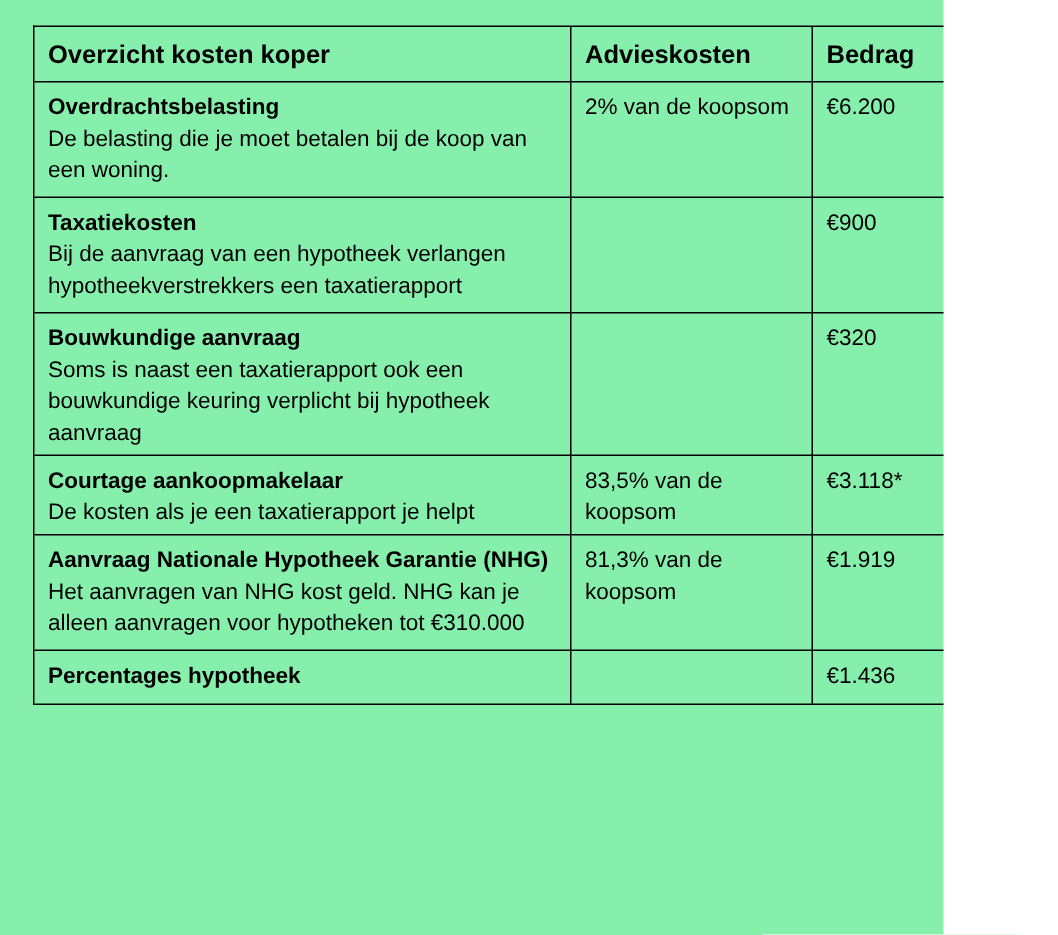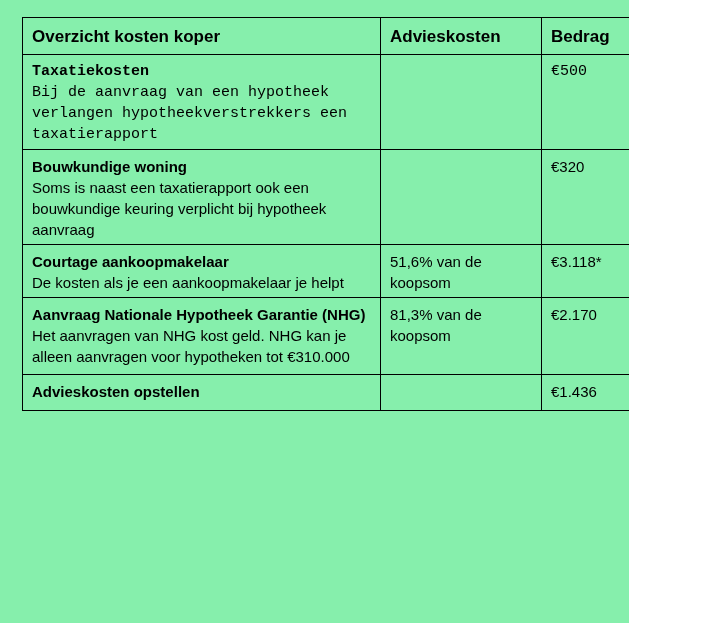--- a/index.html
+++ b/index.html
@@ -45,21 +45,21 @@
     padding-top: 2px;
     padding-bottom: 2px;
   }
   .cell-title { font-weight: bold; }
   .cell-desc  { font-weight: normal; }
   .amount-bold { font-weight: bold; }
   
   tr.hdr  { height: 37px; }
   tr.r0   { height: 77px; }
   tr.r1   { height: 97px; }
-  tr.r2   { height: 77px; font-family: Liberation Mono, monospace; }
+  tr.r2   { height: 77px; }
   tr.r3   { height: 95px; }
   tr.r4   { height: 53px; margin-top: 16px; }
   tr.r5   { height: 77px; }
   tr.r6   { height: 36px; }
   tr.r7   { height: 38px; }
 </style>
 </head>
 <body>
 
 <div class="page">
@@ -69,61 +69,69 @@
       <col style="width:161px">
       <col style="width:142px">
     </colgroup>
     <tbody>
       <tr class="hdr">
         <th>Overzicht kosten koper</th>
         <th>Advieskosten</th>
         <th>Bedrag</th>
       </tr>
 
+      <tr class="r0">
+        <td>
+          <div class="cell-title">Overdrachtsbelasting</div>
+          <div class="cell-desc">De belasting die je moet betalen bij de koop van een woning.</div>
+        </td>
+        <td>2% van de koopsom</td>
+        <td>€6.200</td>
+      </tr>
 
 
       <tr class="r2">
         <td>
           <div class="cell-title">Taxatiekosten</div>
           <div class="cell-desc">Bij de aanvraag van een hypotheek verlangen hypotheekverstrekkers een taxatierapport</div>
         </td>
         <td></td>
-        <td>€500</td>
+        <td>€900</td>
       </tr>
 
       <tr class="r3">
         <td>
-          <div class="cell-title">Bouwkundige woning</div>
+          <div class="cell-title">Bouwkundige aanvraag</div>
           <div class="cell-desc">Soms is naast een taxatierapport ook een bouwkundige keuring verplicht bij hypotheek aanvraag</div>
         </td>
         <td></td>
         <td>€320</td>
       </tr>
 
       <tr class="r4">
         <td>
           <div class="cell-title">Courtage aankoopmakelaar</div>
-          <div class="cell-desc">De kosten als je een aankoopmakelaar je helpt</div>
+          <div class="cell-desc">De kosten als je een taxatierapport je helpt</div>
         </td>
-        <td>51,6% van de koopsom</td>
+        <td>83,5% van de koopsom</td>
         <td>€3.118*</td>
       </tr>
 
       <tr class="r5">
         <td>
           <div class="cell-title">Aanvraag Nationale Hypotheek Garantie (NHG)</div>
           <div class="cell-desc">Het aanvragen van NHG kost geld. NHG kan je alleen aanvragen voor hypotheken tot €310.000</div>
         </td>
         <td>81,3% van de koopsom</td>
-        <td>€2.170</td>
+        <td>€1.919</td>
       </tr>
 
       <tr class="r6">
         <td>
-          <div class="cell-title">Advieskosten opstellen</div>
+          <div class="cell-title">Percentages hypotheek</div>
           <div class="cell-desc"></div>
         </td>
         <td></td>
         <td>€1.436</td>
       </tr>
 
     </tbody>
   </table>
 </div>
 

